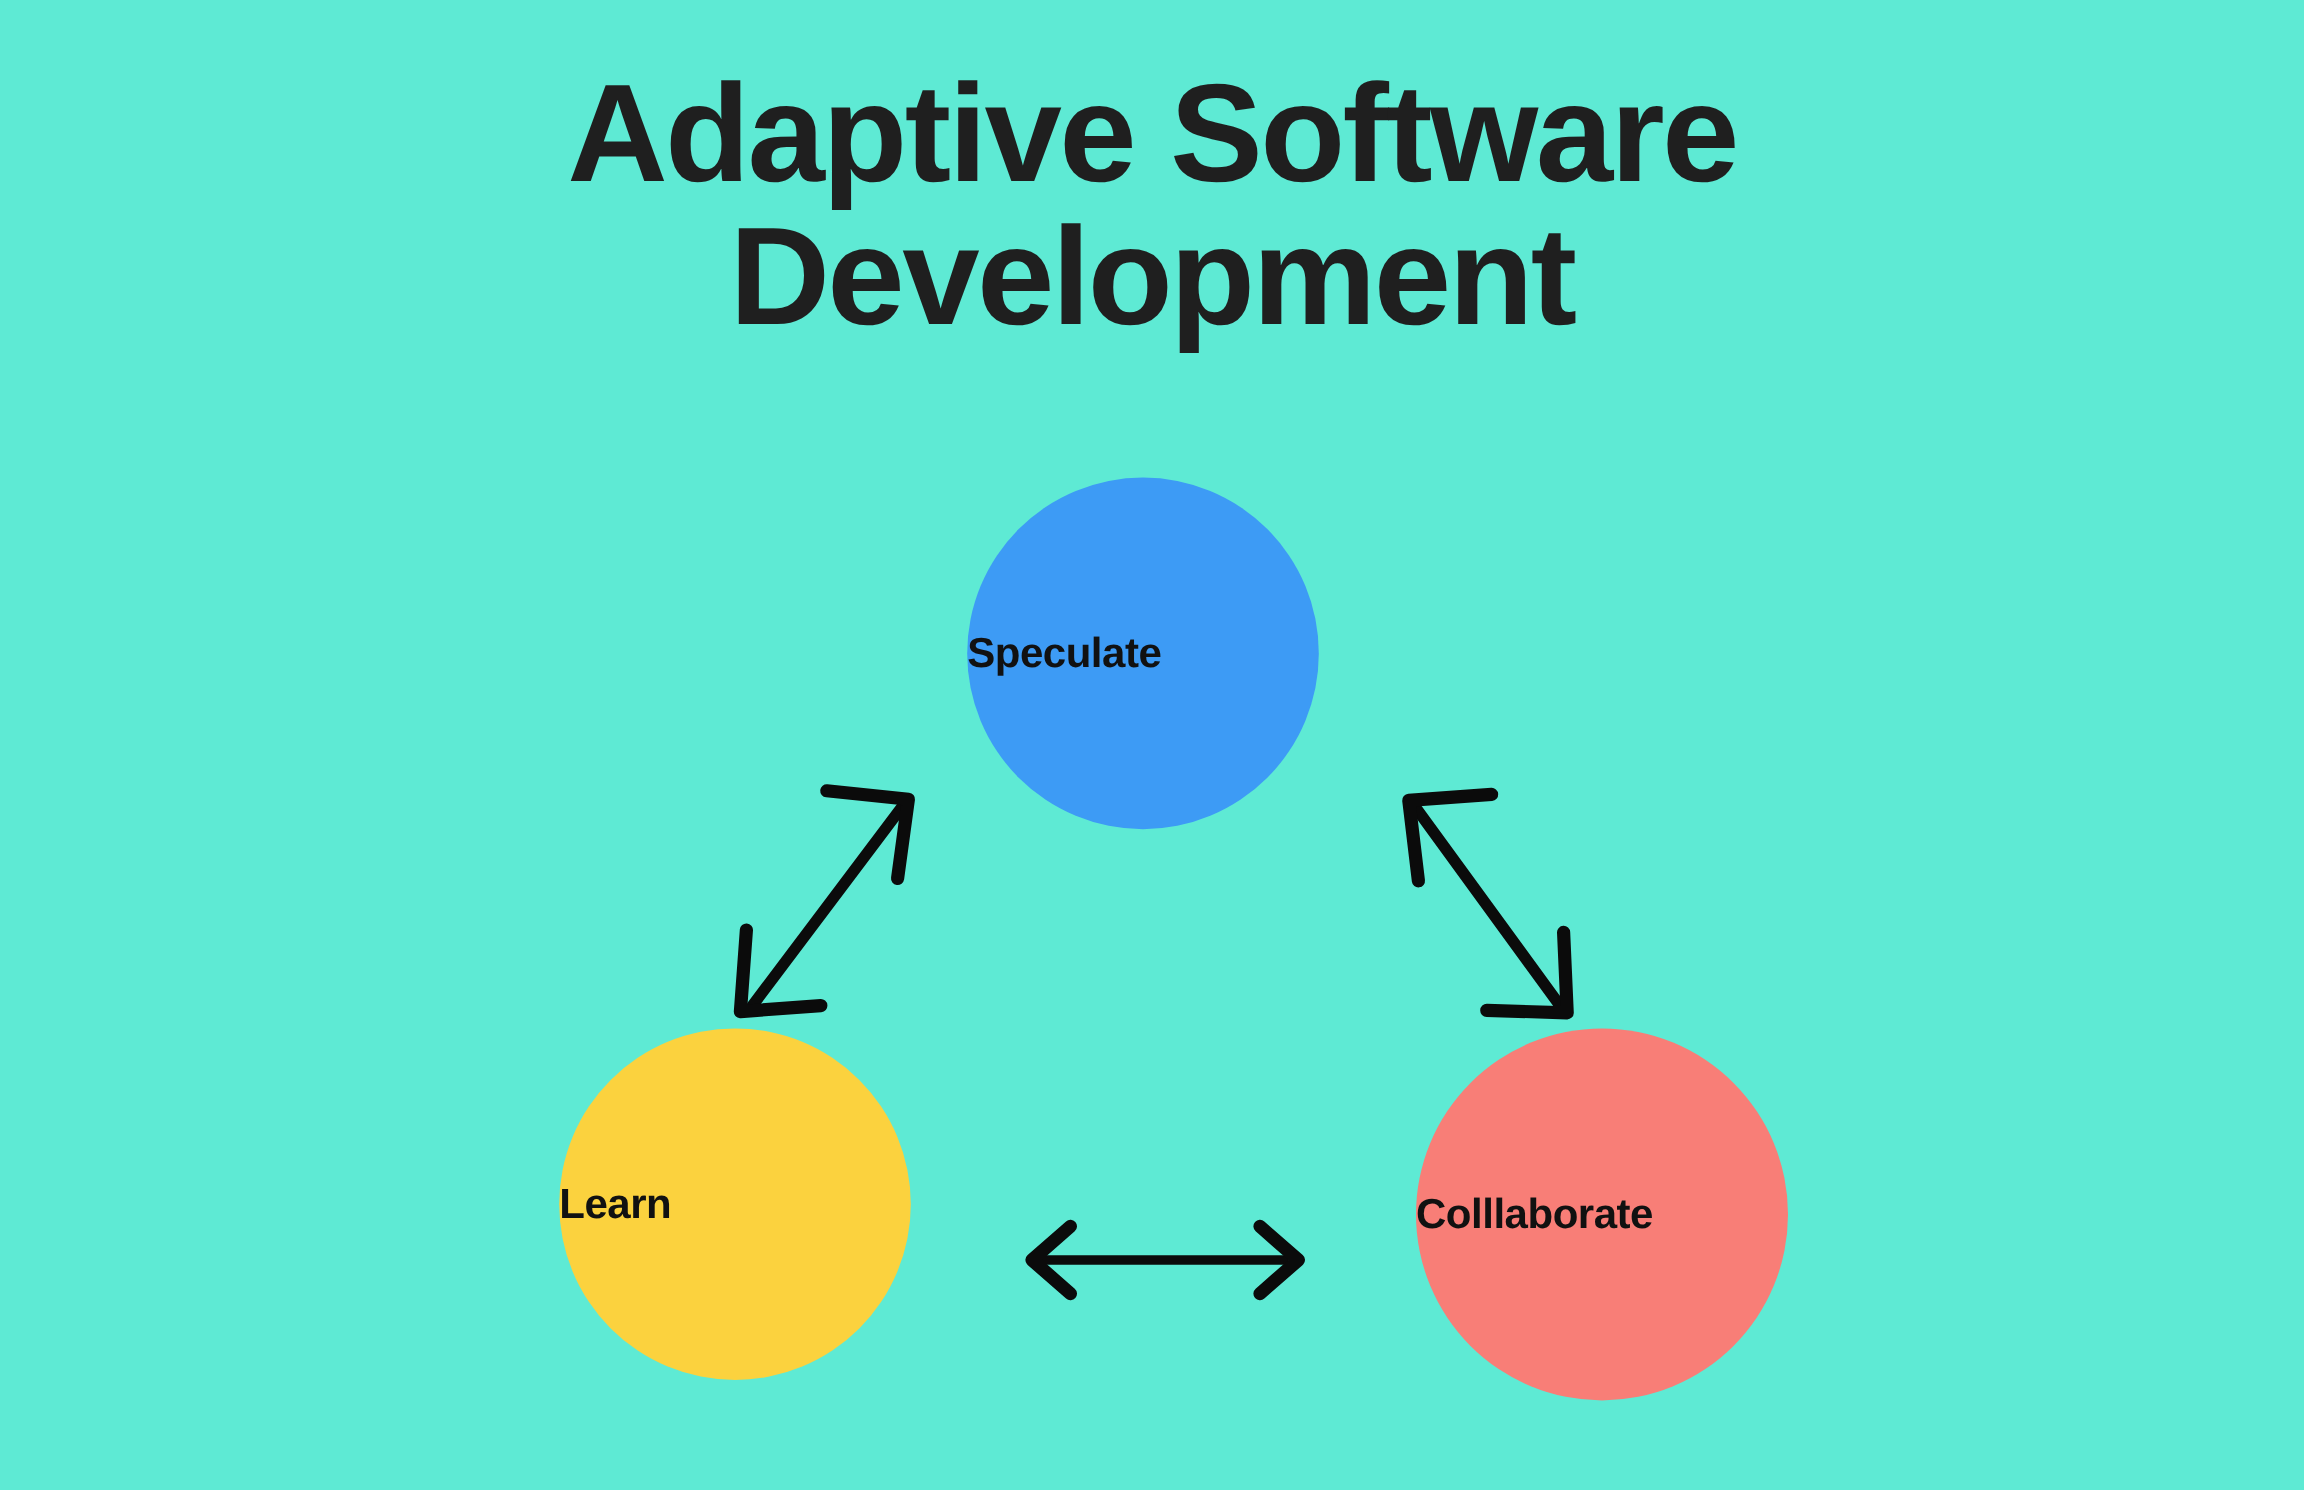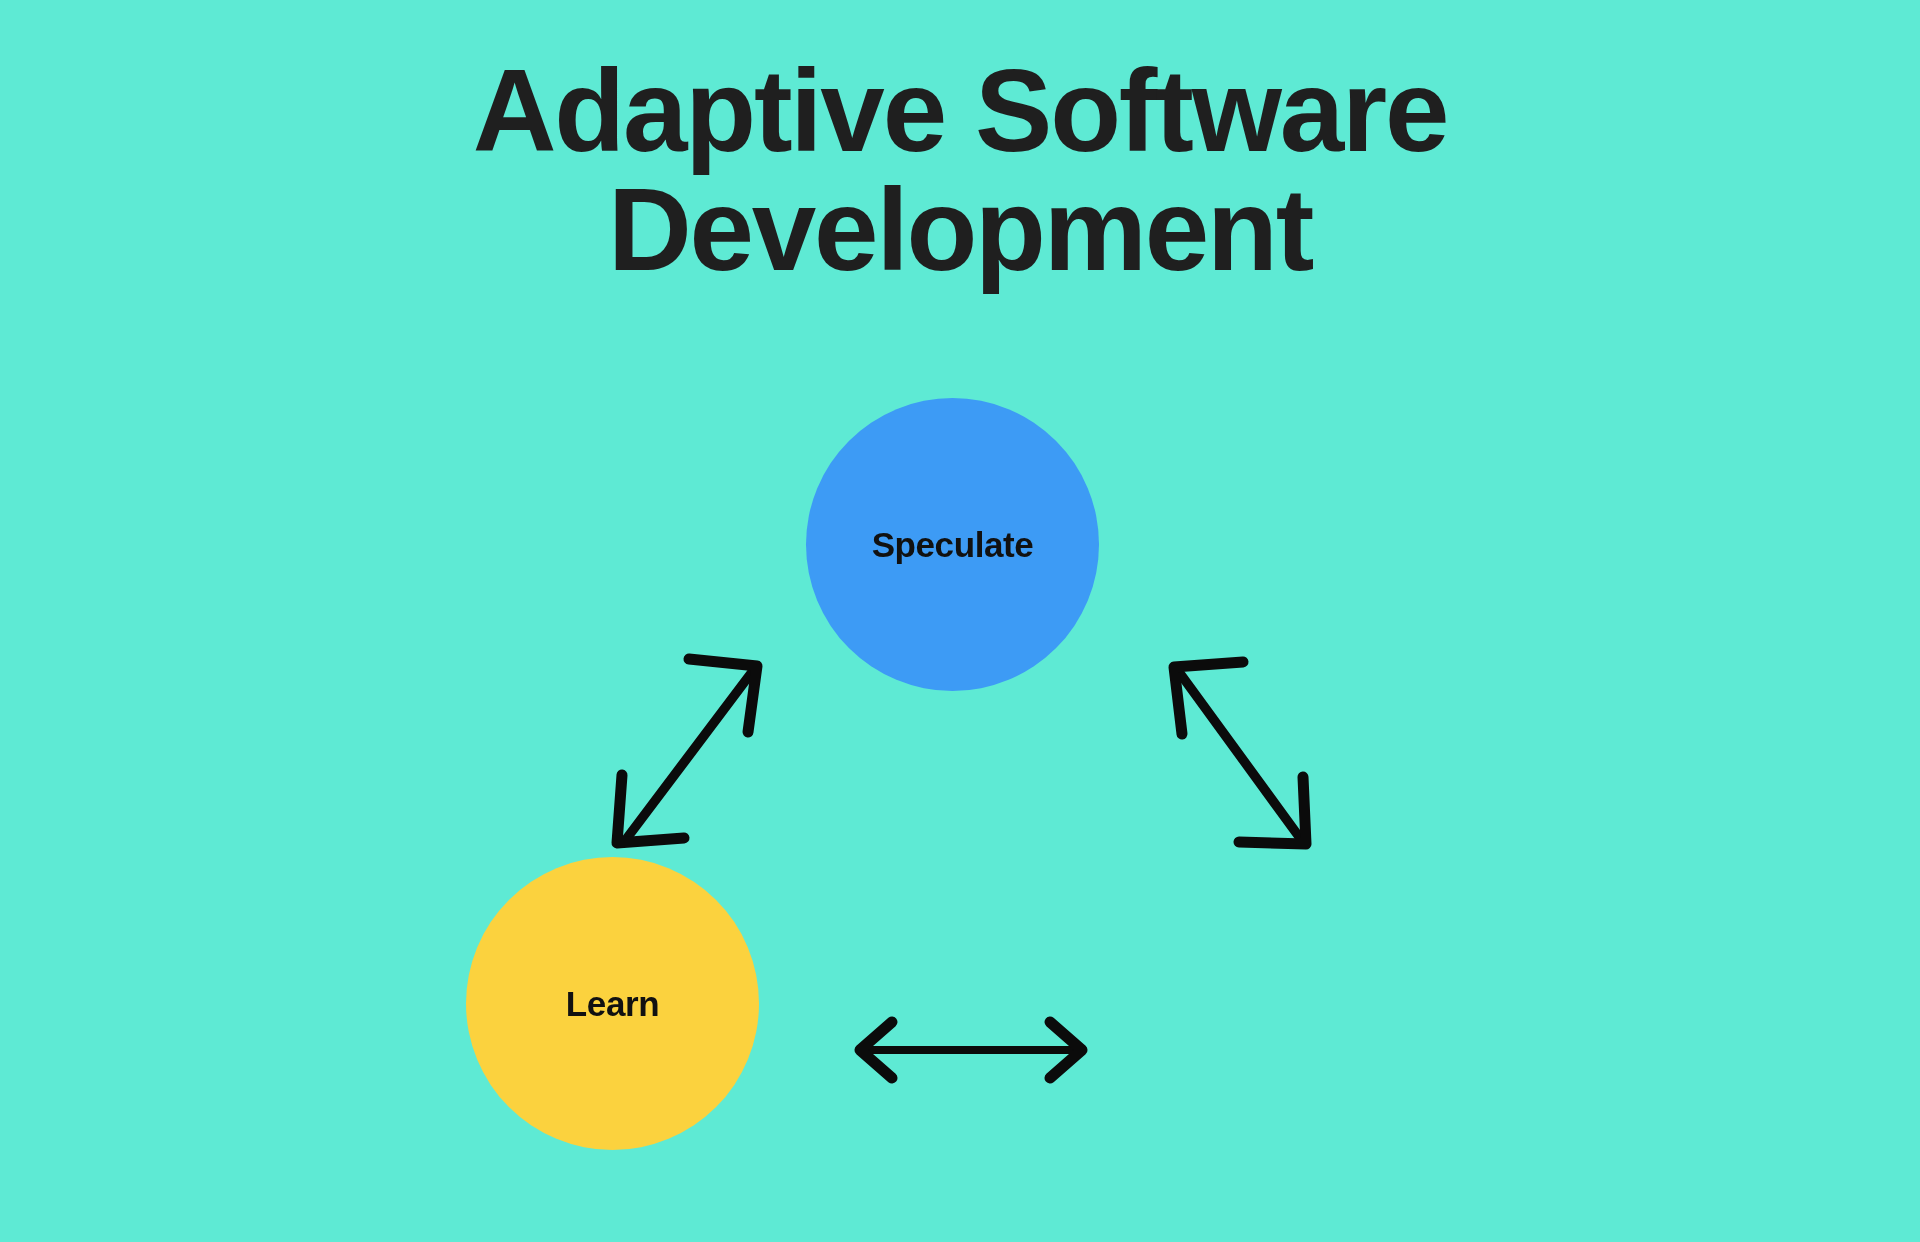--- a/index.html
+++ b/index.html
@@ -53,21 +53,20 @@
     width: 1920px;
     height: 1242px;
   }
 
   
   .node {
     position: absolute;
     border-radius: 50%;
     display: flex;
     align-items: center;
-    justify-content: center;
     box-sizing: border-box;
   }
   .node-label {
     font-family: "Liberation Sans", sans-serif;
     font-weight: bold;
     font-size: 35px;
     letter-spacing: -0.4px;
     color: #111111;
     white-space: nowrap;
     text-align: center;
@@ -167,15 +166,18 @@
     </svg>
 
     <div class="node" id="node-speculate" style="background:#3D9BF5;">
       <span class="node-label" style="color: rgb(17, 17, 17);">Speculate</span>
     </div>
 
     <div class="node" id="node-learn" style="background:#FBD23E;">
       <span class="node-label" style="color: rgb(17, 17, 17);">Learn</span>
     </div>
 
+    <div class="node" id="node-collaborate" style="background:#F87E77;">
+      <span class="node-label" style="color: rgb(17, 17, 17);">Colllaborate</span>
+    </div>
 
   </div>
 </div>
 
 </body></html>

